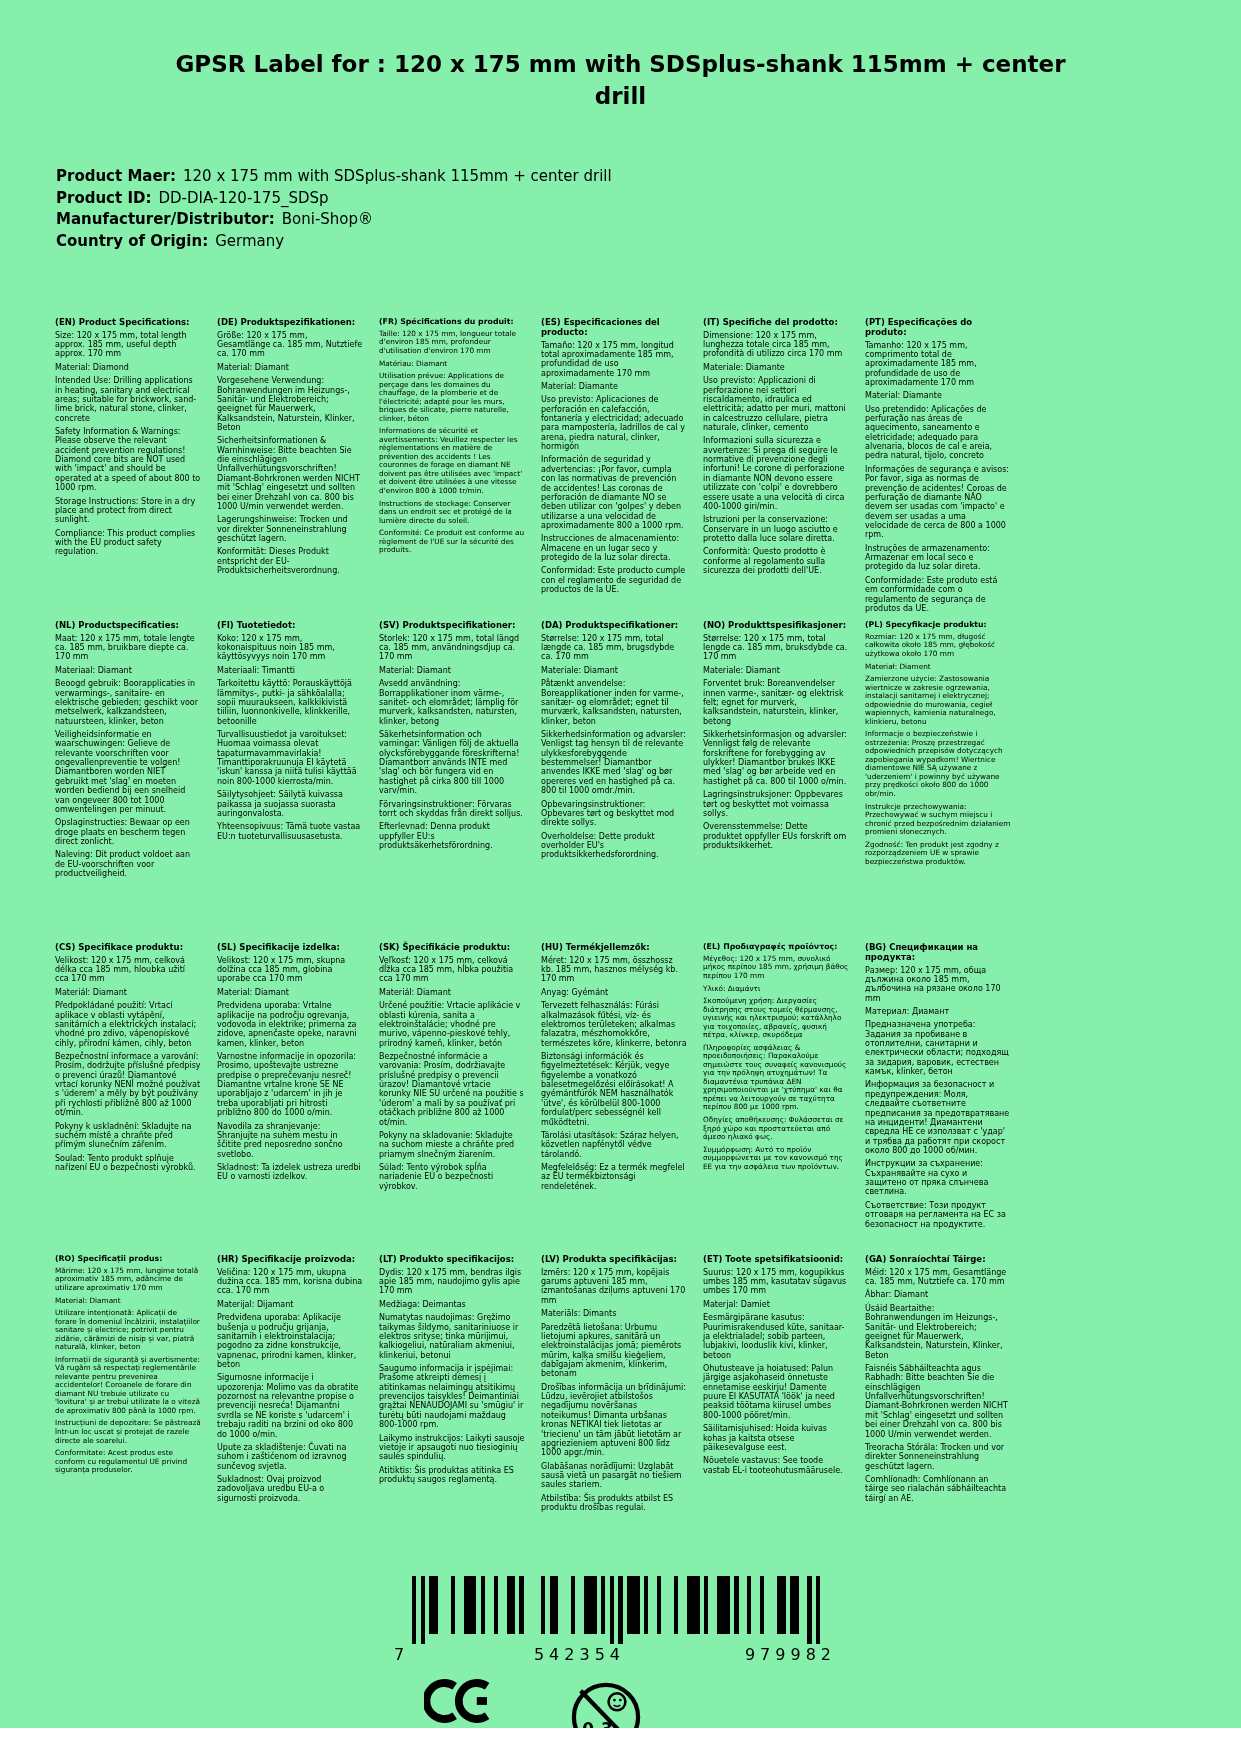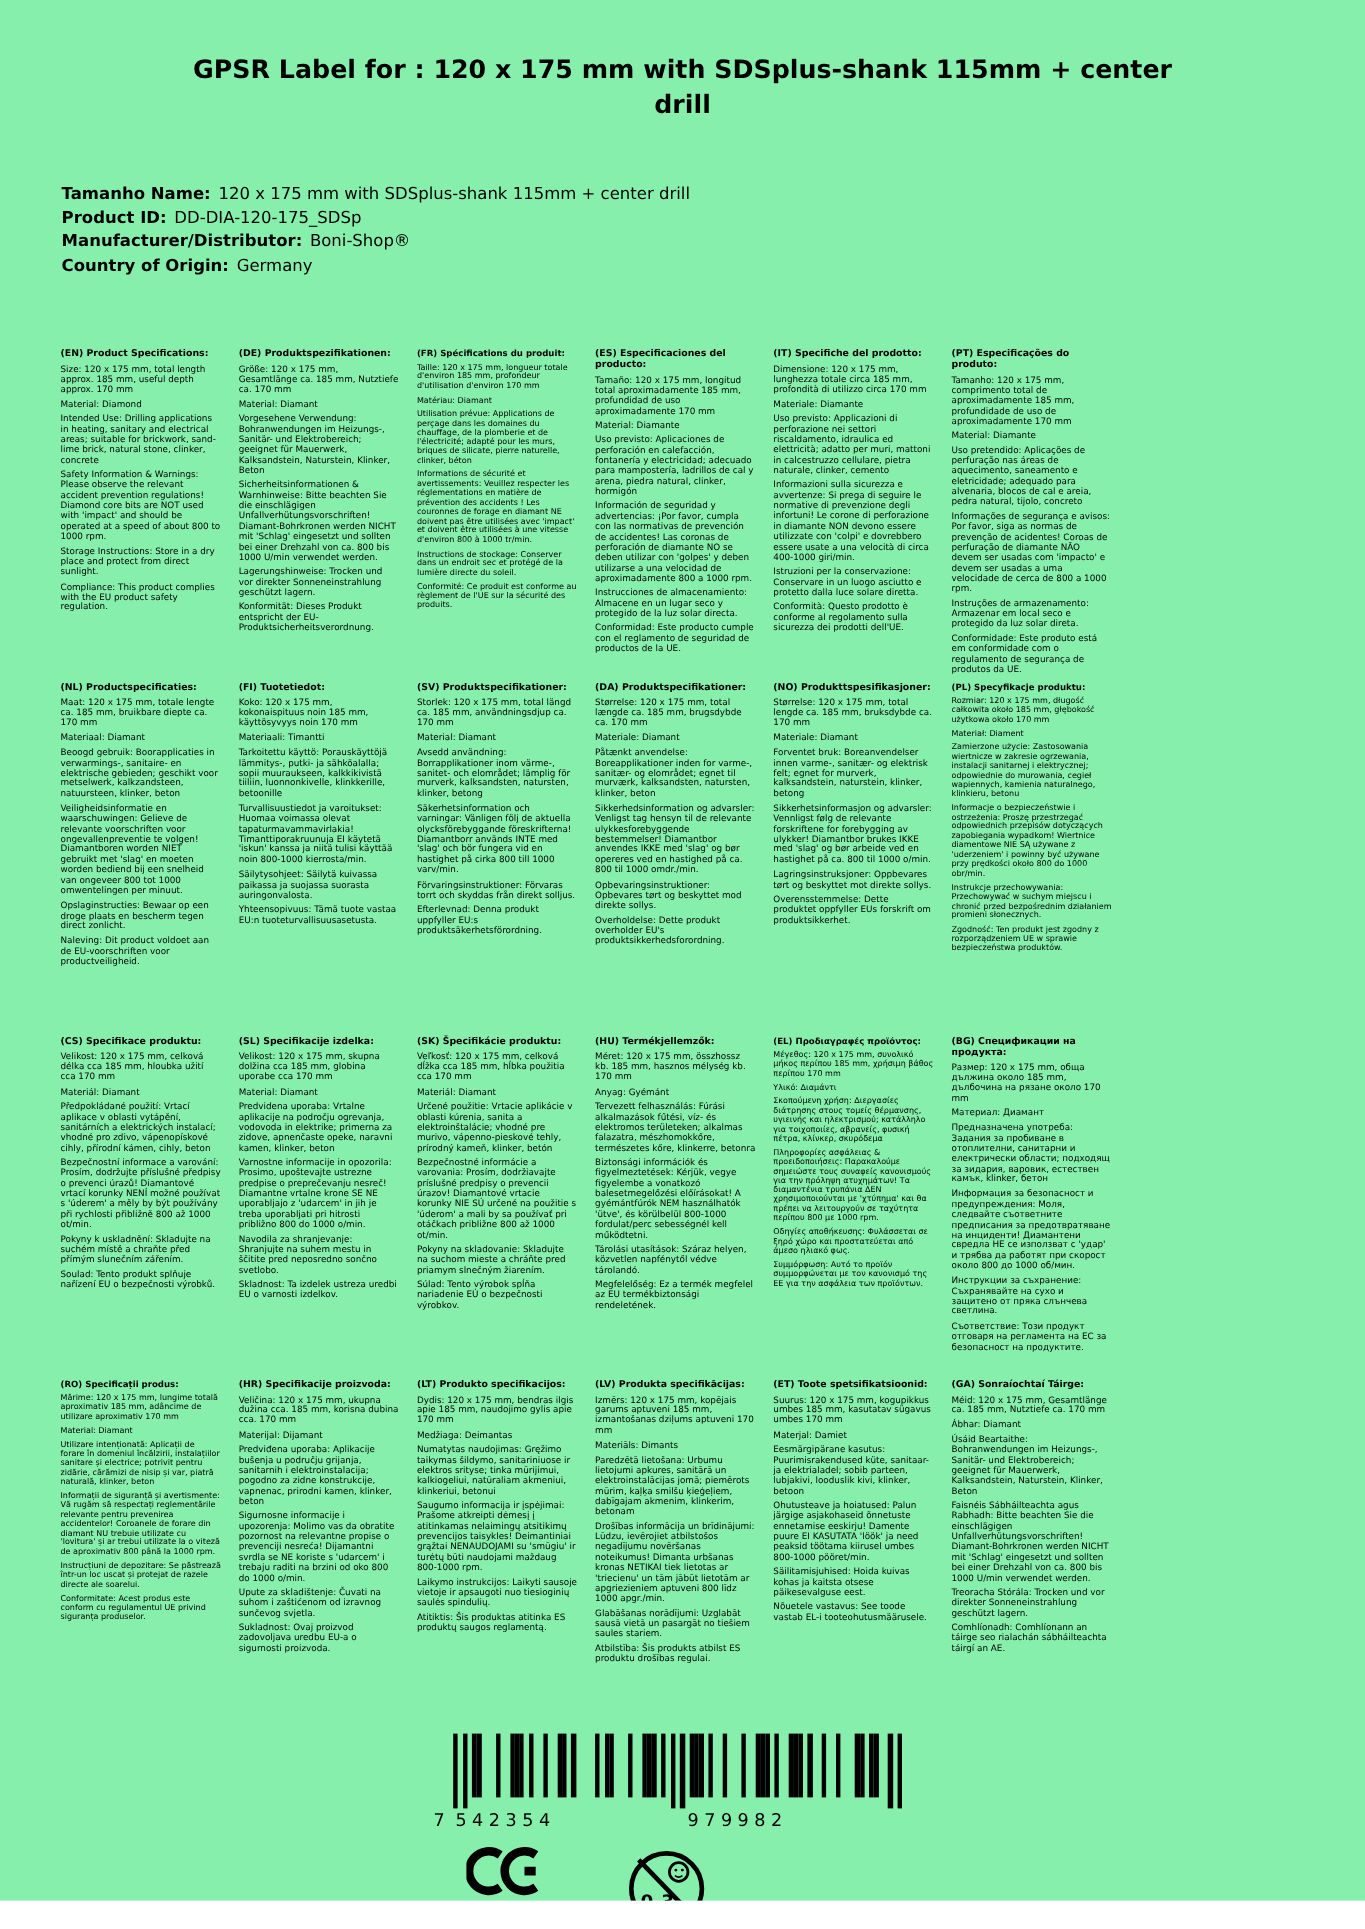--- a/index.html
+++ b/index.html
@@ -18,34 +18,34 @@
   .block p{margin:0 0 4px 0;}
   .block.small{font-size:7.3px;}
   .block.small h4{font-size:7.8px;}
   .footer{position:absolute;left:412px;top:1576px;}
   .bars{display:flex;align-items:flex-start;height:68px;}
   .bar{width:4.3px;height:58px;}
   .bar.guard{height:68px;}
   .bar.on{background:#000;}
   .nums{display:flex;width:424px;font-size:16px;margin-top:1px;font-weight:normal;}
   .n7{width:20px;margin-left:-18px;text-align:left;}
-  .ngroup{flex:1;text-align:left;letter-spacing:5px;}
+  .ngroup{flex:1;text-align:right;letter-spacing:5px;}
   .marks{display:flex;gap:72px;margin-top:14px;margin-left:12px;align-items:flex-start;}
   svg{display:block;}
 </style>
 </head>
 <body>
 
 <div class="page">
 
   <h1 class="title">GPSR Label for : 120 x 175 mm with SDSplus-shank 115mm + center drill</h1>
 
   <section class="product-info">
     <div class="pi-row">
-      <span class="pi-label">Tamanho Name:</span><span class="pi-value">120 x 175 mm with SDSplus-shank 115mm + center drill</span>
+      <span class="pi-label">Product Maer:</span><span class="pi-value">120 x 175 mm with SDSplus-shank 115mm + center drill</span>
     </div>
     <div class="pi-row">
       <span class="pi-label">Product ID:</span><span class="pi-value">DD-DIA-120-175_SDSp</span>
     </div>
     <div class="pi-row">
       <span class="pi-label">Manufacturer/Distributor:</span><span class="pi-value">Boni-Shop®</span>
     </div>
     <div class="pi-row">
       <span class="pi-label">Country of Origin:</span><span class="pi-value">Germany</span>
     </div>
@@ -141,21 +141,21 @@
         <p>Sikkerhedsinformation og advarsler: Venligst tag hensyn til de relevante ulykkesforebyggende bestemmelser! Diamantbor anvendes IKKE med 'slag' og bør opereres ved en hastighed på ca. 800 til 1000 omdr./min.</p>
         <p>Opbevaringsinstruktioner: Opbevares tørt og beskyttet mod direkte sollys.</p>
         <p>Overholdelse: Dette produkt overholder EU's produktsikkerhedsforordning.</p>
       </article>
       <article class="block">
         <h4>(NO) Produkttspesifikasjoner:</h4>
         <p>Størrelse: 120 x 175 mm, total lengde ca. 185 mm, bruksdybde ca. 170 mm</p>
         <p>Materiale: Diamant</p>
         <p>Forventet bruk: Boreanvendelser innen varme-, sanitær- og elektrisk felt; egnet for murverk, kalksandstein, naturstein, klinker, betong</p>
         <p>Sikkerhetsinformasjon og advarsler: Vennligst følg de relevante forskriftene for forebygging av ulykker! Diamantbor brukes IKKE med 'slag' og bør arbeide ved en hastighet på ca. 800 til 1000 o/min.</p>
-        <p>Lagringsinstruksjoner: Oppbevares tørt og beskyttet mot direkte sollys.</p>
+        <p>Lagringsinstruksjoner: Oppbevares tørt og beskyttet mot voimassa sollys.</p>
         <p>Overensstemmelse: Dette produktet oppfyller EUs forskrift om produktsikkerhet.</p>
       </article>
       <article class="block small">
         <h4>(PL) Specyfikacje produktu:</h4>
         <p>Rozmiar: 120 x 175 mm, długość całkowita około 185 mm, głębokość użytkowa około 170 mm</p>
         <p>Materiał: Diament</p>
         <p>Zamierzone użycie: Zastosowania wiertnicze w zakresie ogrzewania, instalacji sanitarnej i elektrycznej; odpowiednie do murowania, cegieł wapiennych, kamienia naturalnego, klinkieru, betonu</p>
         <p>Informacje o bezpieczeństwie i ostrzeżenia: Proszę przestrzegać odpowiednich przepisów dotyczących zapobiegania wypadkom! Wiertnice diamentowe NIE SĄ używane z 'uderzeniem' i powinny być używane przy prędkości około 800 do 1000 obr/min.</p>
         <p>Instrukcje przechowywania: Przechowywać w suchym miejscu i chronić przed bezpośrednim działaniem promieni słonecznych.</p>
         <p>Zgodność: Ten produkt jest zgodny z rozporządzeniem UE w sprawie bezpieczeństwa produktów.</p>

